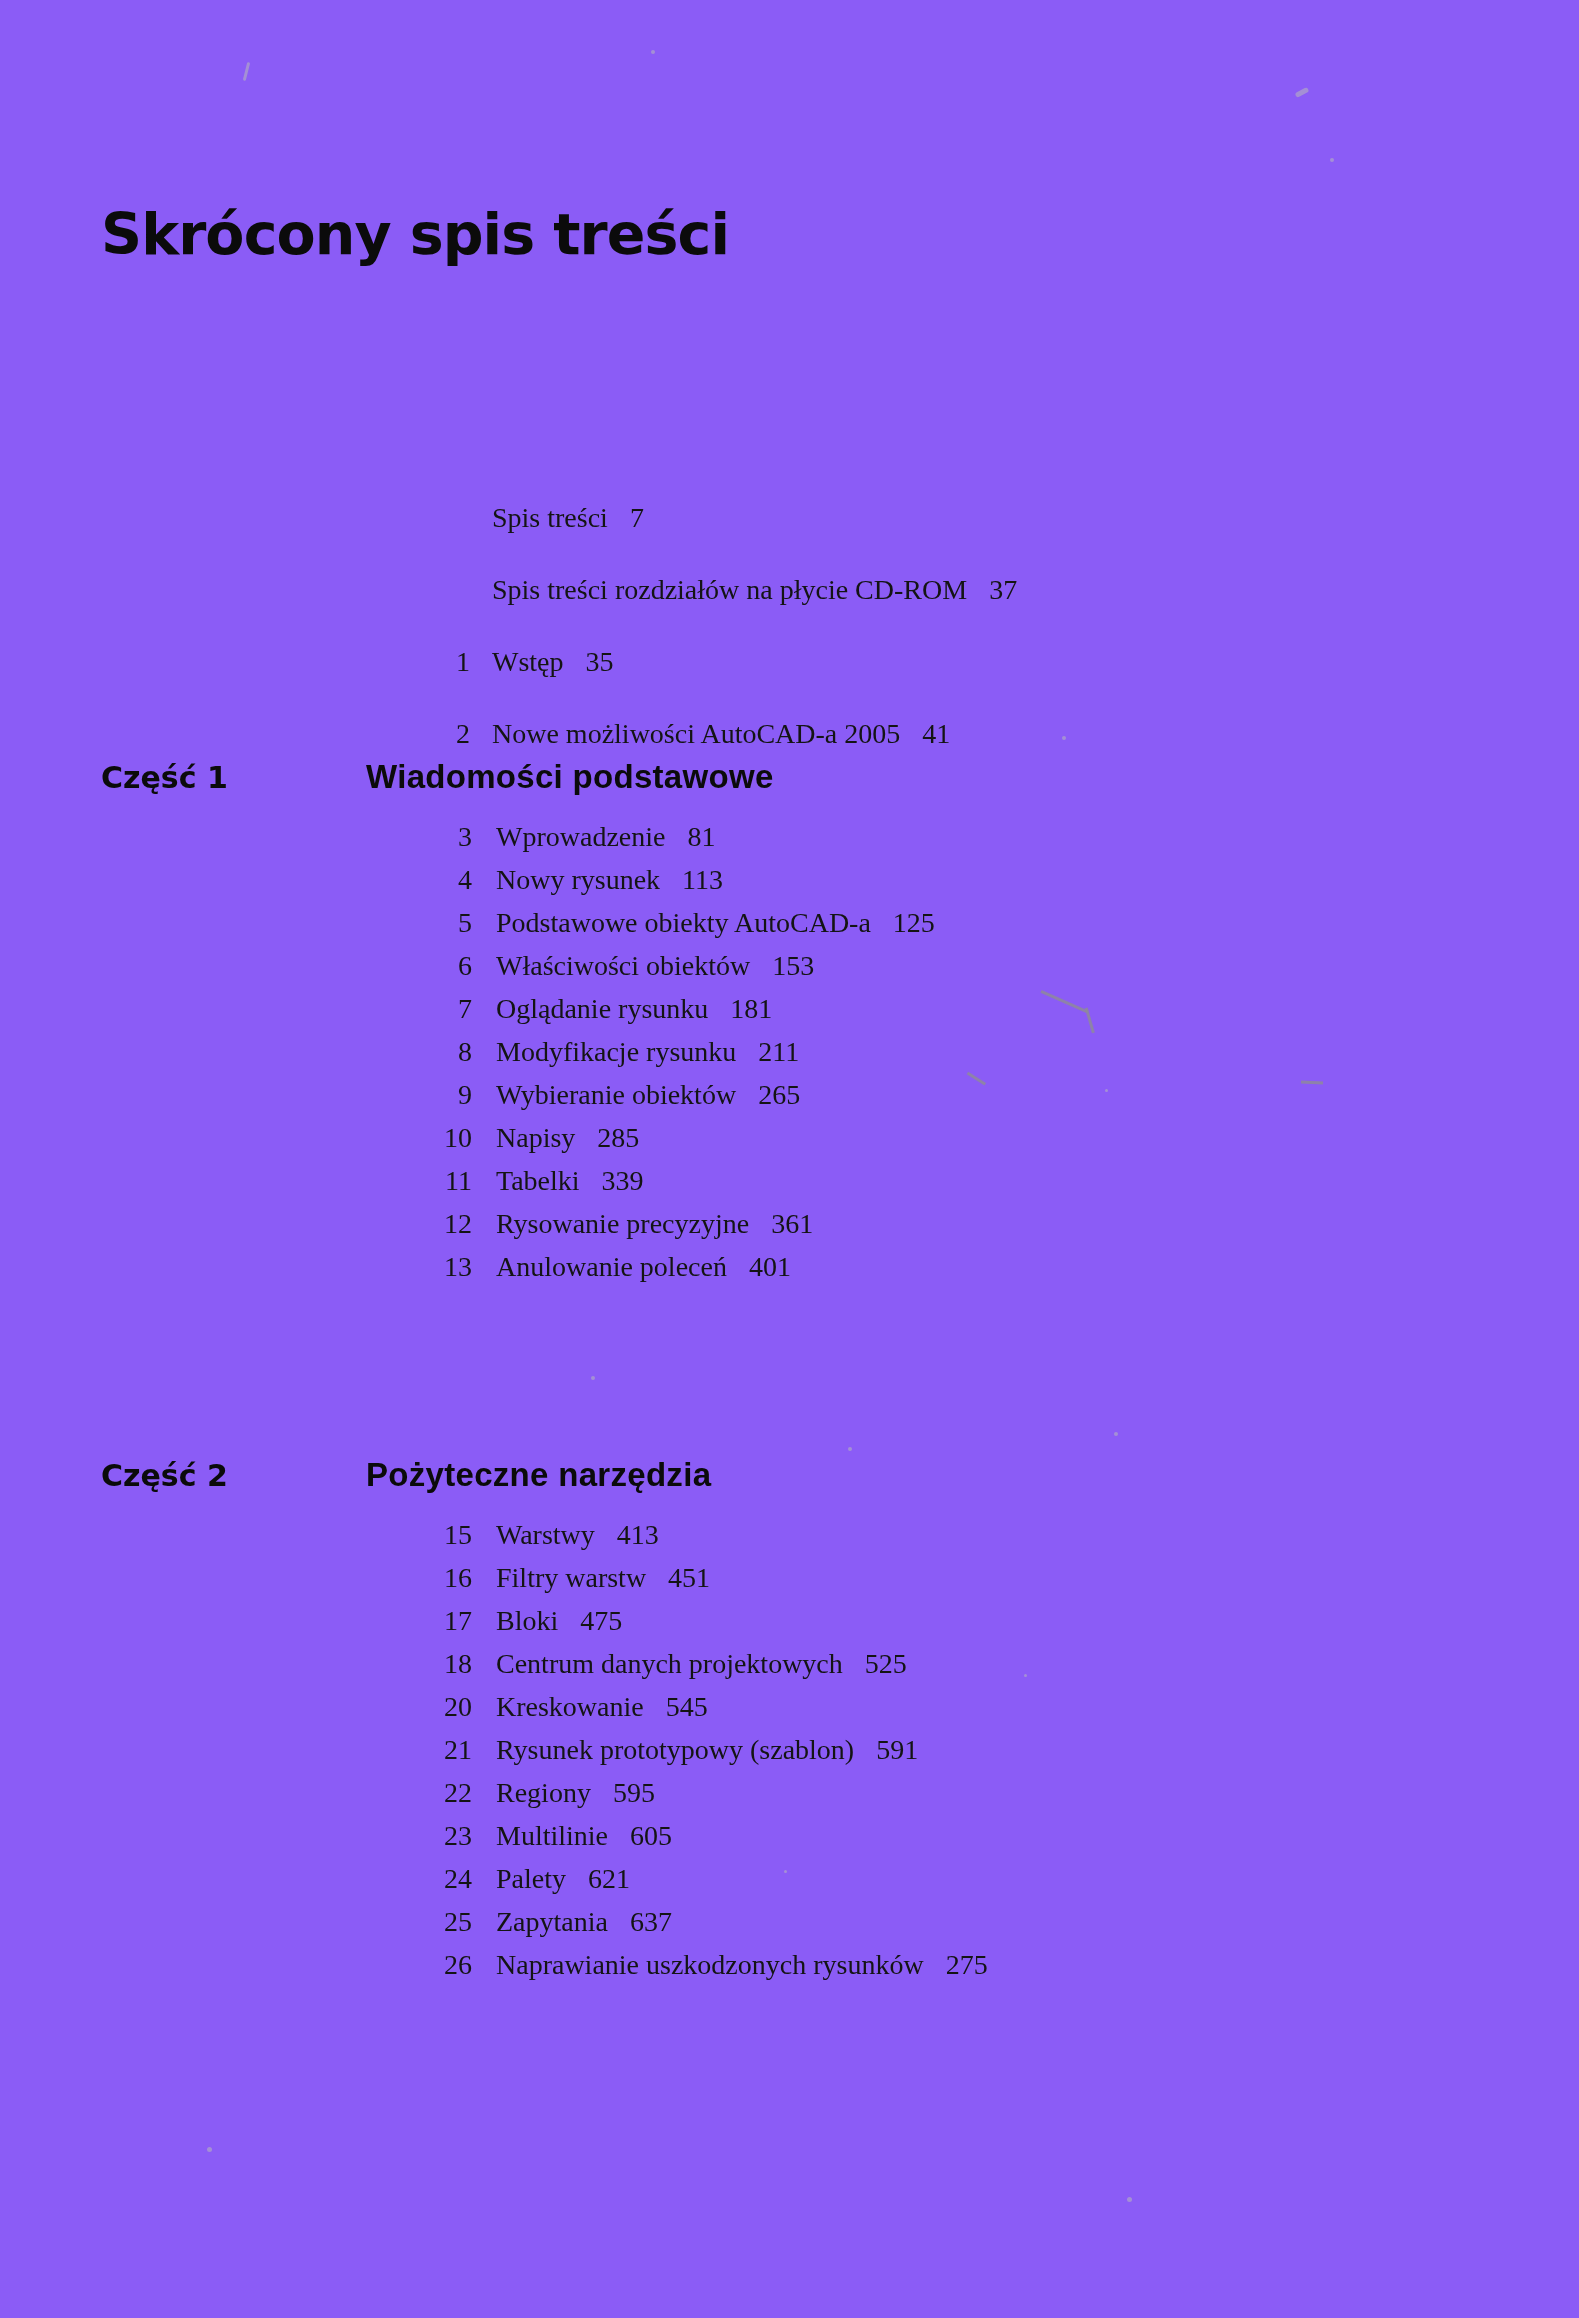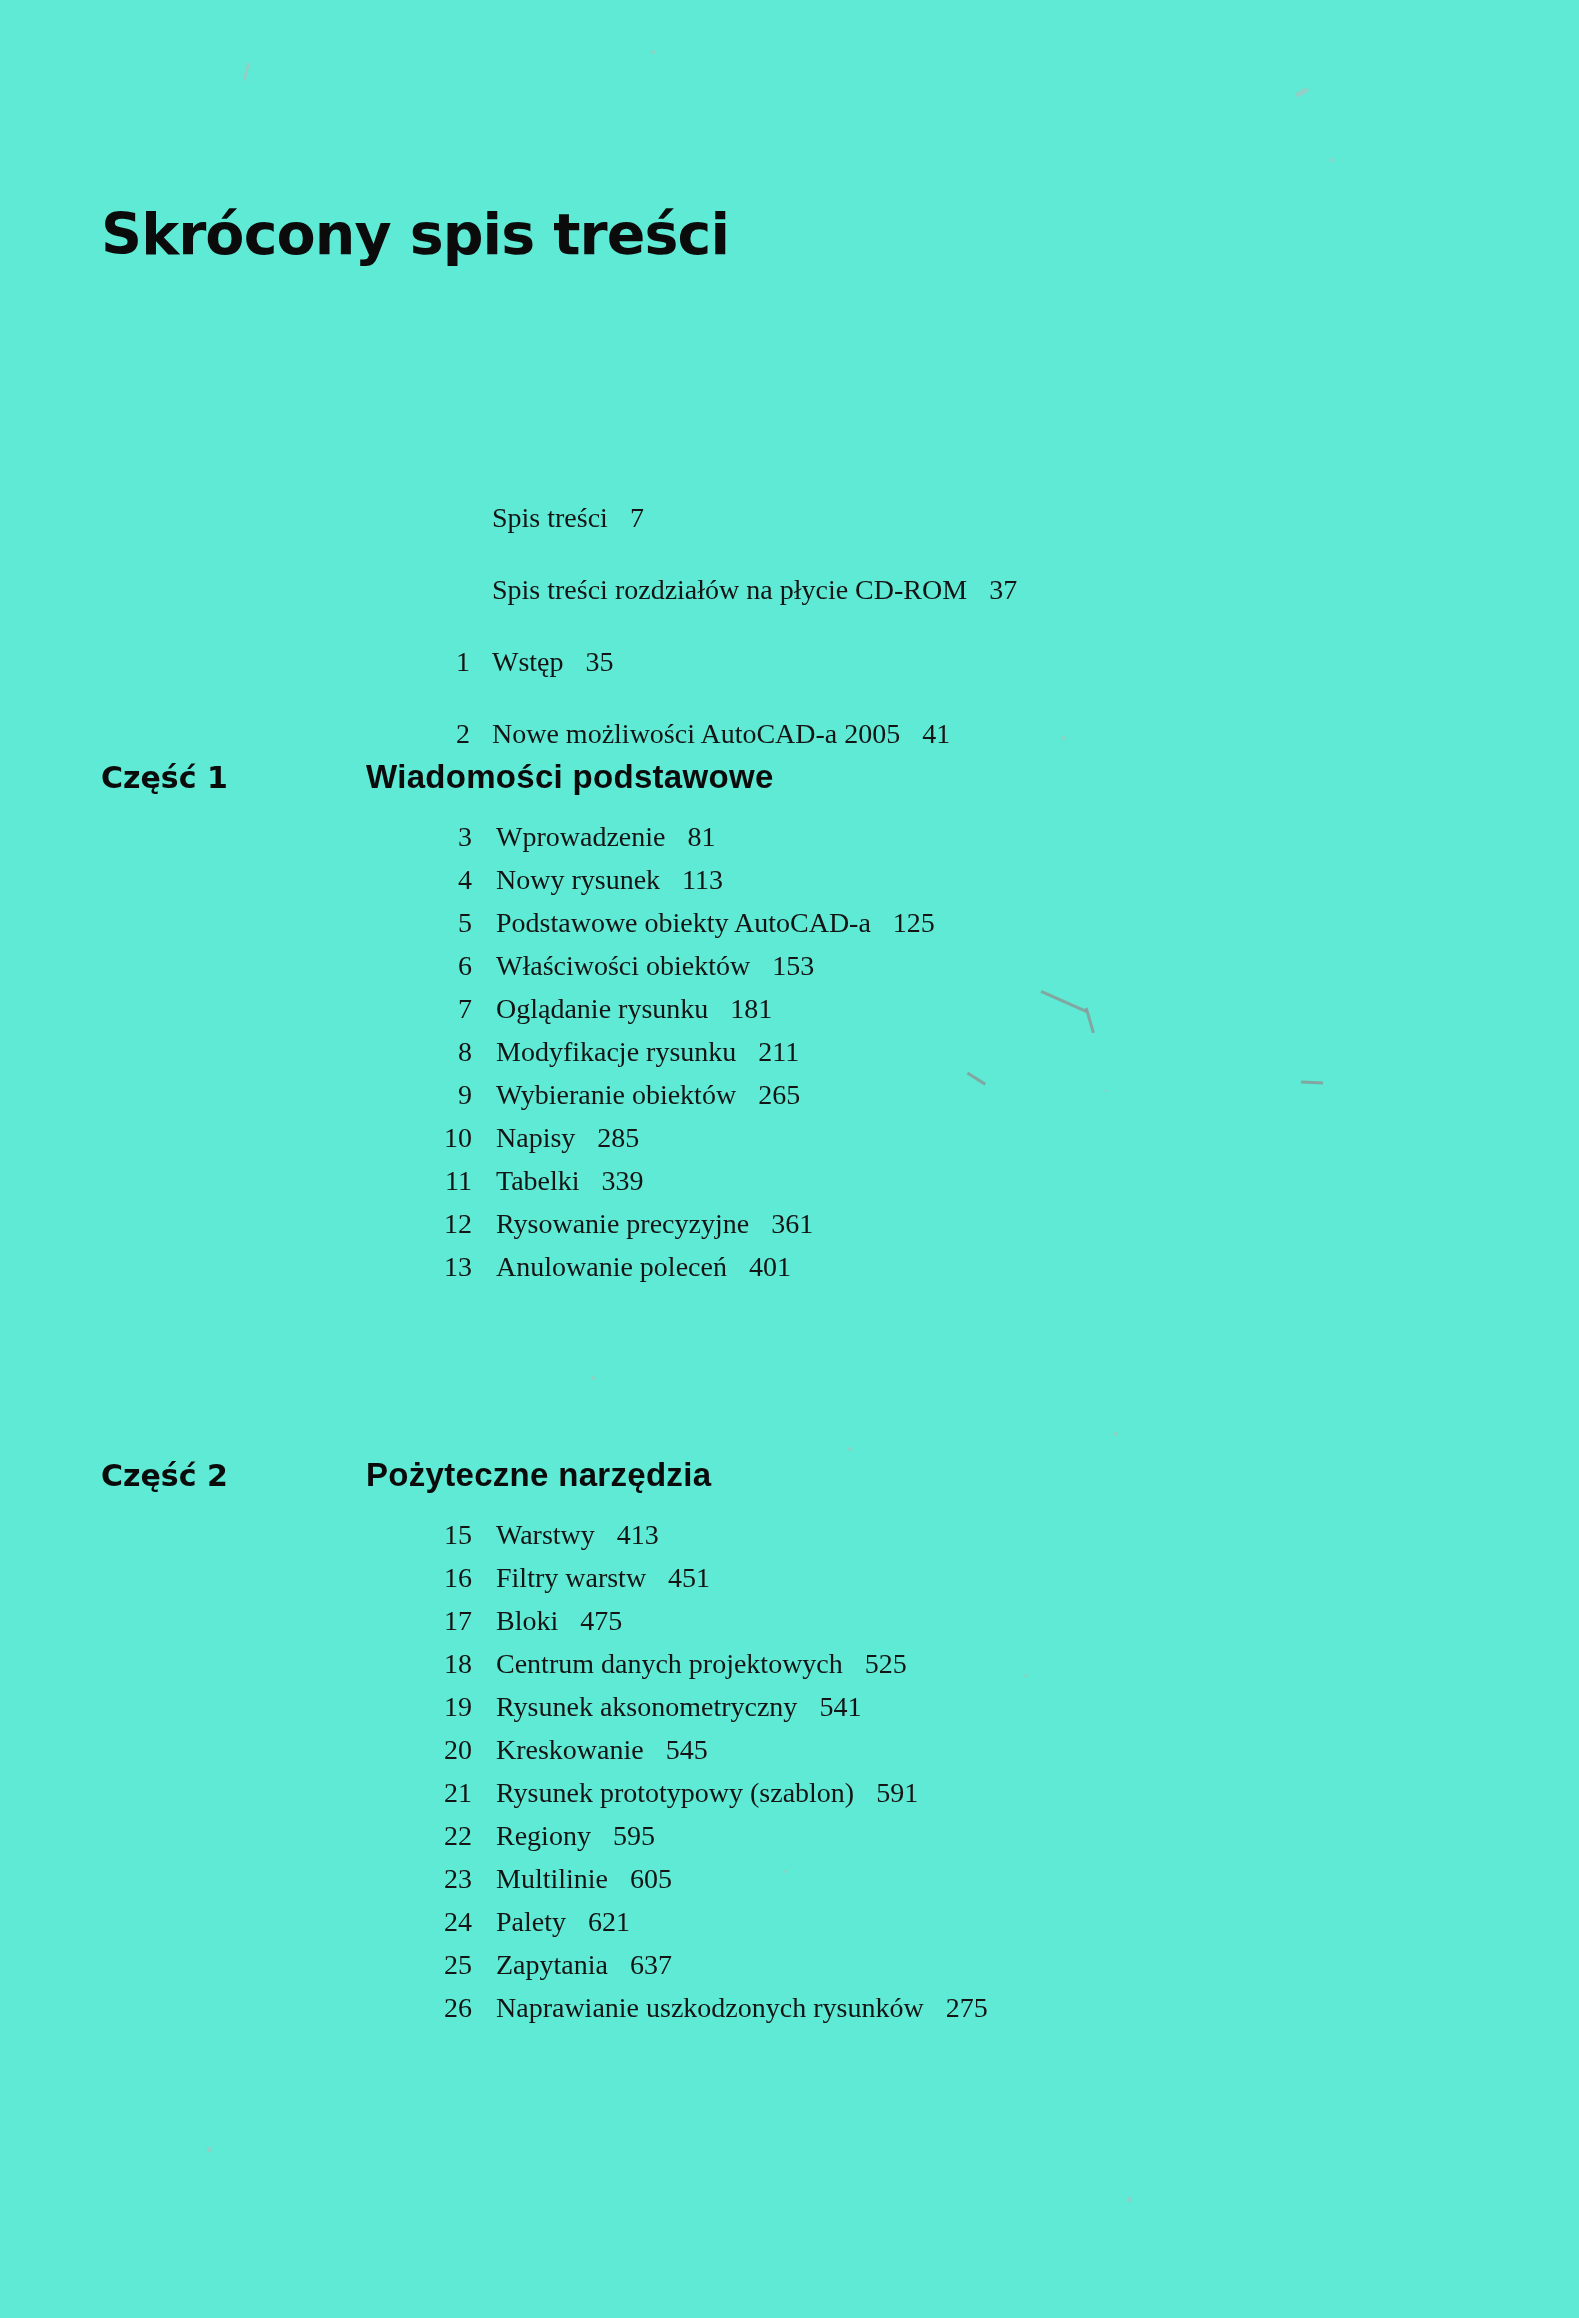--- a/index.html
+++ b/index.html
@@ -4,21 +4,21 @@
 <style>
   html, body {
     margin: 0;
     padding: 0;
     background: #ffffff;
   }
   .page {
     position: relative;
     width: 1580px;
     height: 2319px;
-    background: #5eead4;
+    background: #8b5cf6;
     font-family: "Liberation Serif", serif;
     color: #111111;
     overflow: hidden;
   }
 
   
   .speck {
     position: absolute;
     background: #b9b9b9;
     border-radius: 50%;
@@ -248,25 +248,20 @@
         <span class="ch-num">17</span>
         <span class="ch-title">Bloki</span>
         <span class="ch-page">475</span>
       </div>
       <div class="ch-row">
         <span class="ch-num">18</span>
         <span class="ch-title">Centrum danych projektowych</span>
         <span class="ch-page">525</span>
       </div>
       <div class="ch-row">
-        <span class="ch-num">19</span>
-        <span class="ch-title">Rysunek aksonometryczny</span>
-        <span class="ch-page">541</span>
-      </div>
-      <div class="ch-row">
         <span class="ch-num">20</span>
         <span class="ch-title">Kreskowanie</span>
         <span class="ch-page">545</span>
       </div>
       <div class="ch-row">
         <span class="ch-num">21</span>
         <span class="ch-title">Rysunek prototypowy (szablon)</span>
         <span class="ch-page">591</span>
       </div>
       <div class="ch-row">

